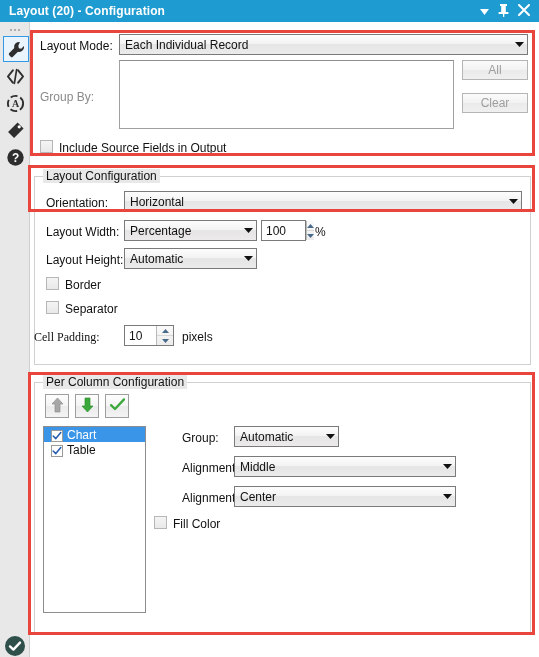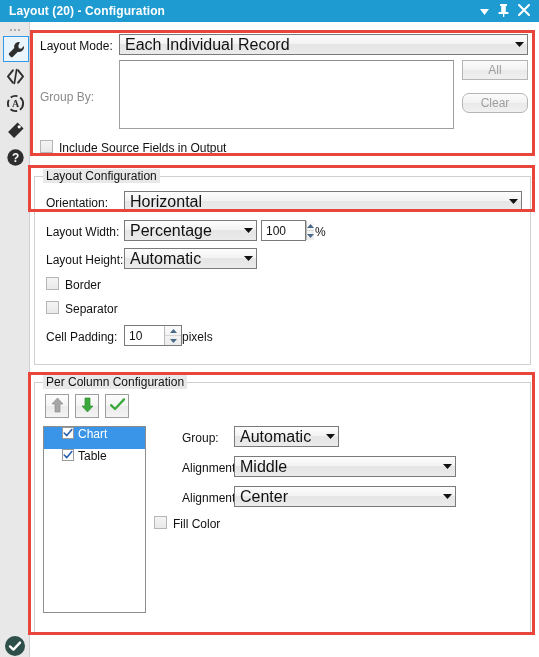--- a/index.html
+++ b/index.html
@@ -75,21 +75,21 @@
 
   
   .lbl{position:absolute;font-size:12px;color:#111;white-space:nowrap;line-height:14px;}
   .lbl.dim{color:#8a8a8a;}
 
   .combo{
     position:absolute;box-sizing:border-box;height:21px;
     border:1px solid #7a7a7a;
     background:linear-gradient(to bottom,#fdfdfd 0%,#f3f3f3 45%,#e6e6e6 50%,#eceaea 100%);
     display:flex;align-items:center;
-    font-size:16px;color:#111;
+    font-size:12px;color:#111;
   }
   .combo .cv{padding-left:5px;white-space:nowrap;overflow:hidden;}
   .combo .carr{
     margin-left:auto;width:16px;height:100%;
     display:flex;align-items:center;justify-content:center;
   }
   .combo .carr svg{display:block;}
 
   .textfield{
     position:absolute;box-sizing:border-box;background:#ffffff;
@@ -126,21 +126,21 @@
     border:1px solid #9e9e9e;
     background:linear-gradient(to bottom,#fdfdfd 0%,#f4f4f4 50%,#ebebeb 51%,#f4f4f4 100%);
     display:flex;align-items:center;justify-content:center;
   }
 
   
   .listbox{
     position:absolute;box-sizing:border-box;background:#fff;
     border:1px solid #8d8d8d;overflow:hidden;
   }
-  .lrow{height:22px;display:flex;align-items:flex-start;padding-left:18px;font-size:12px;color:#111;}
+  .lrow{height:15px;display:flex;align-items:flex-end;padding-left:7px;font-size:12px;color:#111;}
   .lrow.sel{background:#3a95e8;color:#ffffff;}
   .lcb{width:12px;height:12px;box-sizing:border-box;border:1px solid #9a9a9a;background:#fff;
        margin-right:4px;position:relative;flex:none;}
   .lcb .tick{position:absolute;left:0px;top:-1px;}
   .lrow .ltxt{white-space:nowrap;}
 </style>
 </head>
 <body>
 
 <div class="titlebar">
@@ -244,21 +244,21 @@
 
     <div class="lbl dim" style="left:6px;top:62px;">Group By:</div>
 
     <div class="textfield" style="left:85px;top:32px;width:335px;height:69px;">
       
     </div>
 
     <div class="btn" style="left:428px;top:32px;width:66px;">
       <span>All</span>
     </div>
-    <div class="btn" style="left:428px;top:65px;width:66px;border-radius:7px;">
+    <div class="btn" style="left:428px;top:65px;width:66px;">
       <span>Clear</span>
     </div>
 
     <div class="cb" style="left:6px;top:112px;"></div>
     <div class="lbl" style="left:25px;top:113px;">Include Source Fields in Output</div>
   </div>
 
   <div class="groupbox" style="left:4px;top:147px;width:497px;height:196px;">
     <div class="gb-frame"></div>
     <div class="gb-notch"></div>
@@ -309,22 +309,22 @@
           </svg>
       </span>
     </div>
 
     <div class="cb" style="left:12px;top:108px;"></div>
     <div class="lbl" style="left:31px;top:109px;">Border</div>
 
     <div class="cb" style="left:12px;top:132px;"></div>
     <div class="lbl" style="left:31px;top:133px;">Separator</div>
 
-    <div class="lbl" style="left:12px;top:161px;">Cell Padding:</div>
-    <div class="spin" style="left:90px;top:156px;width:58px;text-align:right;">
+    <div class="lbl" style="left:0;top:161px;font-family:Liberation Serif, serif;">Cell Padding:</div>
+    <div class="spin" style="left:90px;top:156px;width:50px;text-align:right;">
       <span class="sv">10</span>
       <span class="sb">
         <div>
           <svg width="7" height="4" viewBox="0 0 7 4">
               <path d="M3.5 0 L7 4 L0 4 Z" fill="#4a6a8a"></path>
             </svg>
         </div>
         <div>
           <svg width="7" height="4" viewBox="0 0 7 4">
               <path d="M0 0 L7 0 L3.5 4 Z" fill="#4a6a8a"></path>

